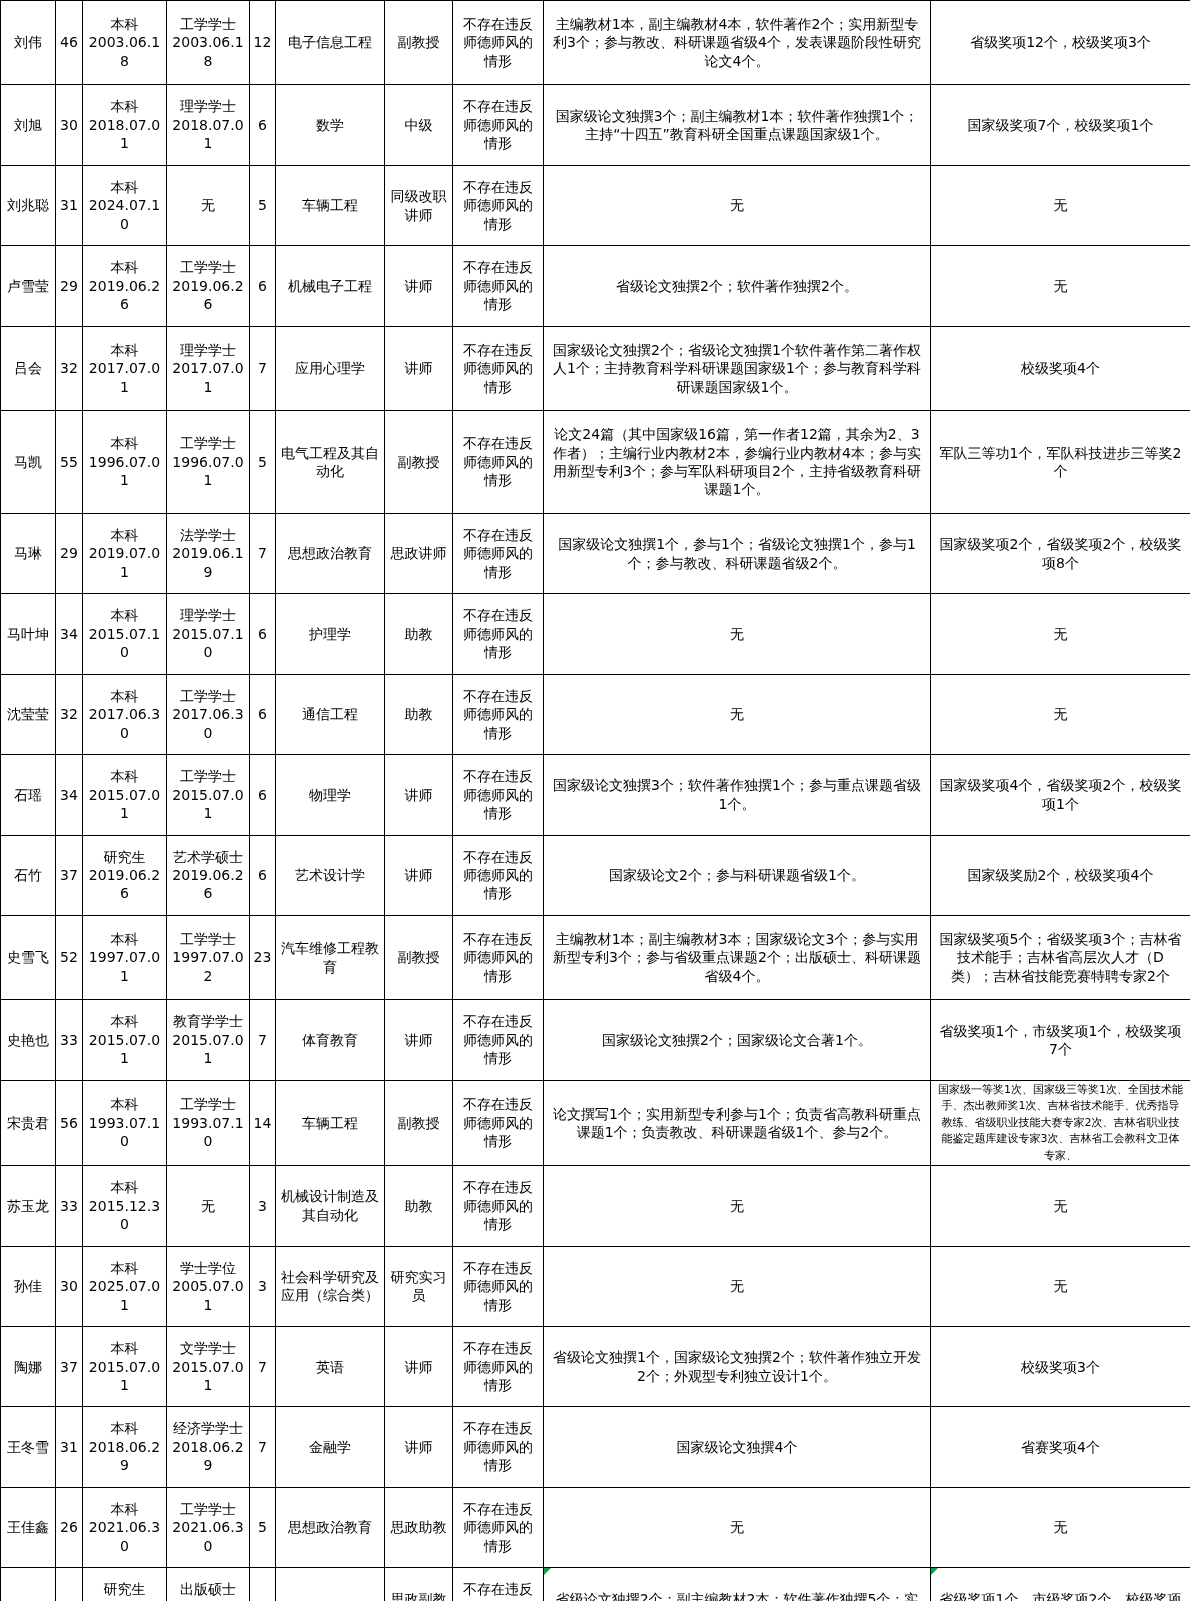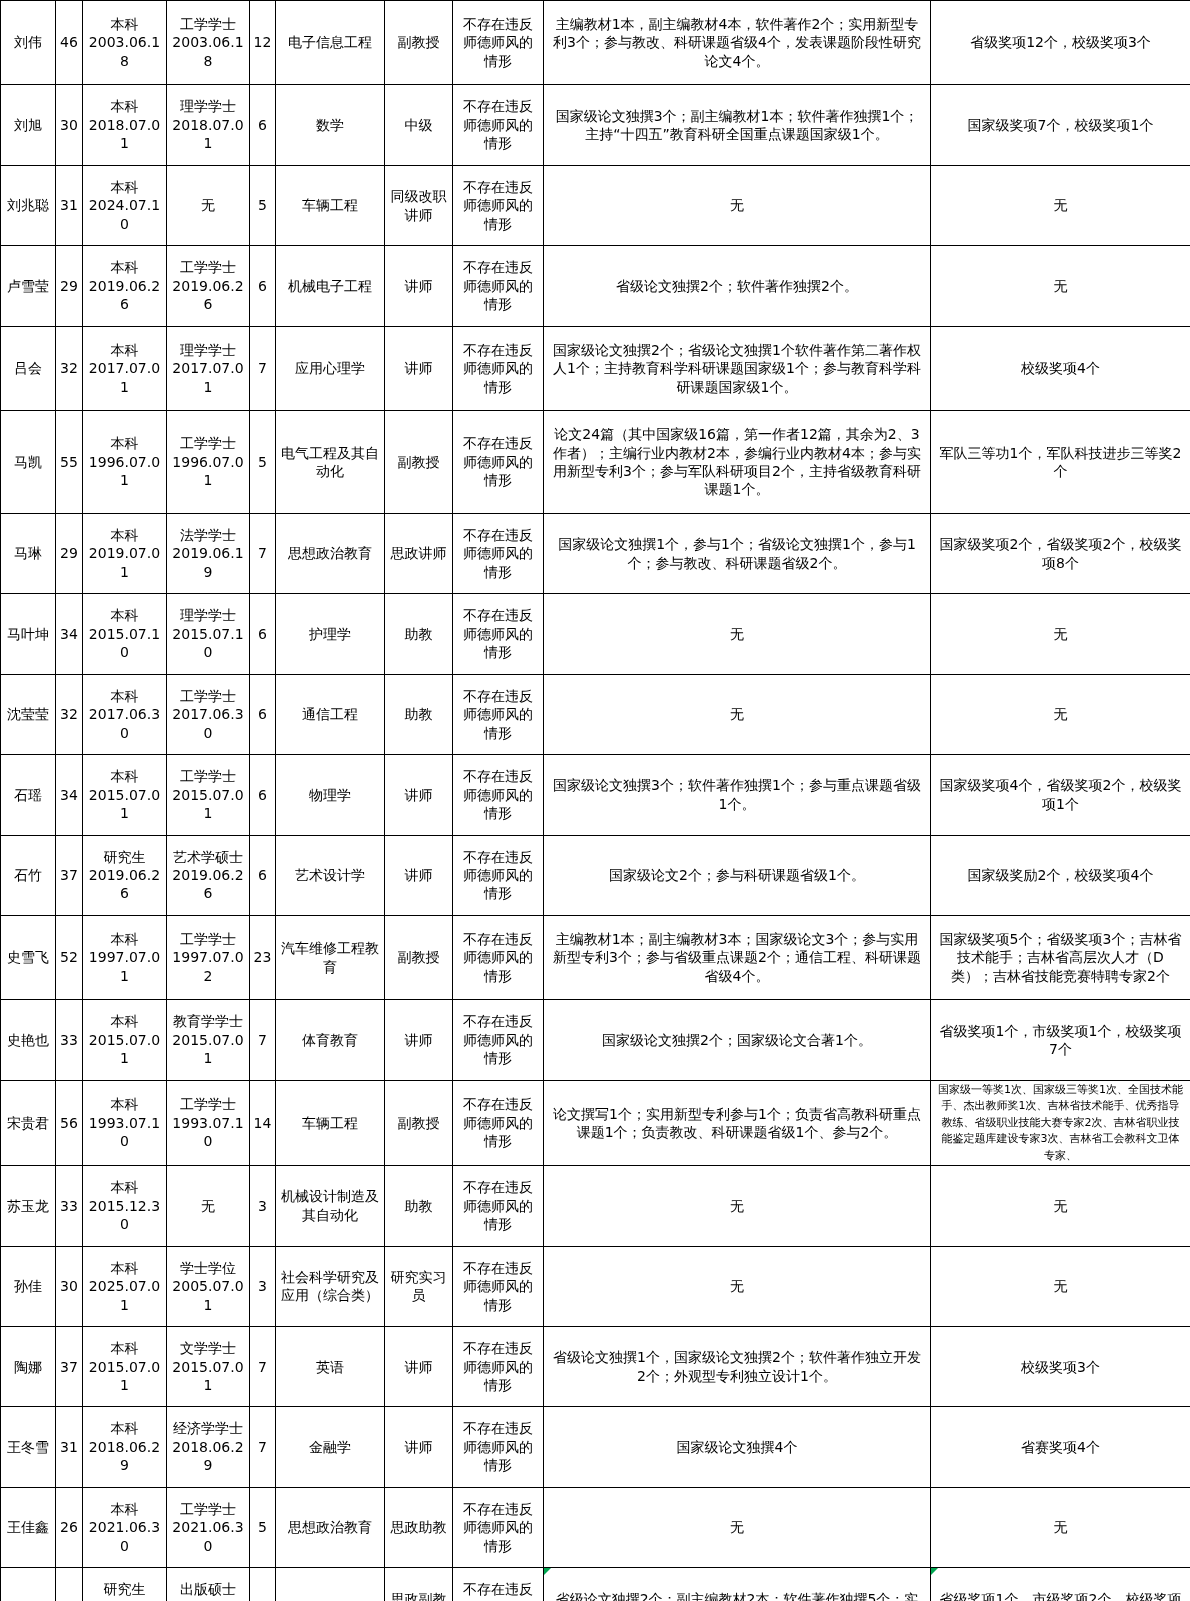--- a/index.html
+++ b/index.html
@@ -217,21 +217,21 @@
           <td class="col-education"><span>本科
 1997.07.01</span></td>
           <td class="col-degree"><span>工学学士
 1997.07.02</span></td>
           <td class="col-years"><span>23</span></td>
           <td class="col-major"><span>汽车维修工程教育</span></td>
           <td class="col-title"><span>副教授</span></td>
           <td class="col-ethics"><span>不存在违反
 师德师风的
 情形</span></td>
-          <td class="col-achievements"><span>主编教材1本；副主编教材3本；国家级论文3个；参与实用新型专利3个；参与省级重点课题2个；通信工程、科研课题省级4个。</span></td>
+          <td class="col-achievements"><span>主编教材1本；副主编教材3本；国家级论文3个；参与实用新型专利3个；参与省级重点课题2个；出版硕士、科研课题省级4个。</span></td>
           <td class="col-awards"><span>国家级奖项5个；省级奖项3个；吉林省技术能手；吉林省高层次人才（D类）；吉林省技能竞赛特聘专家2个</span></td>
         </tr>
         <tr>
           <td class="col-name"><span>史艳也</span></td>
           <td class="col-age"><span>33</span></td>
           <td class="col-education"><span>本科
 2015.07.01</span></td>
           <td class="col-degree"><span>教育学学士
 2015.07.01</span></td>
           <td class="col-years"><span>7</span></td>

